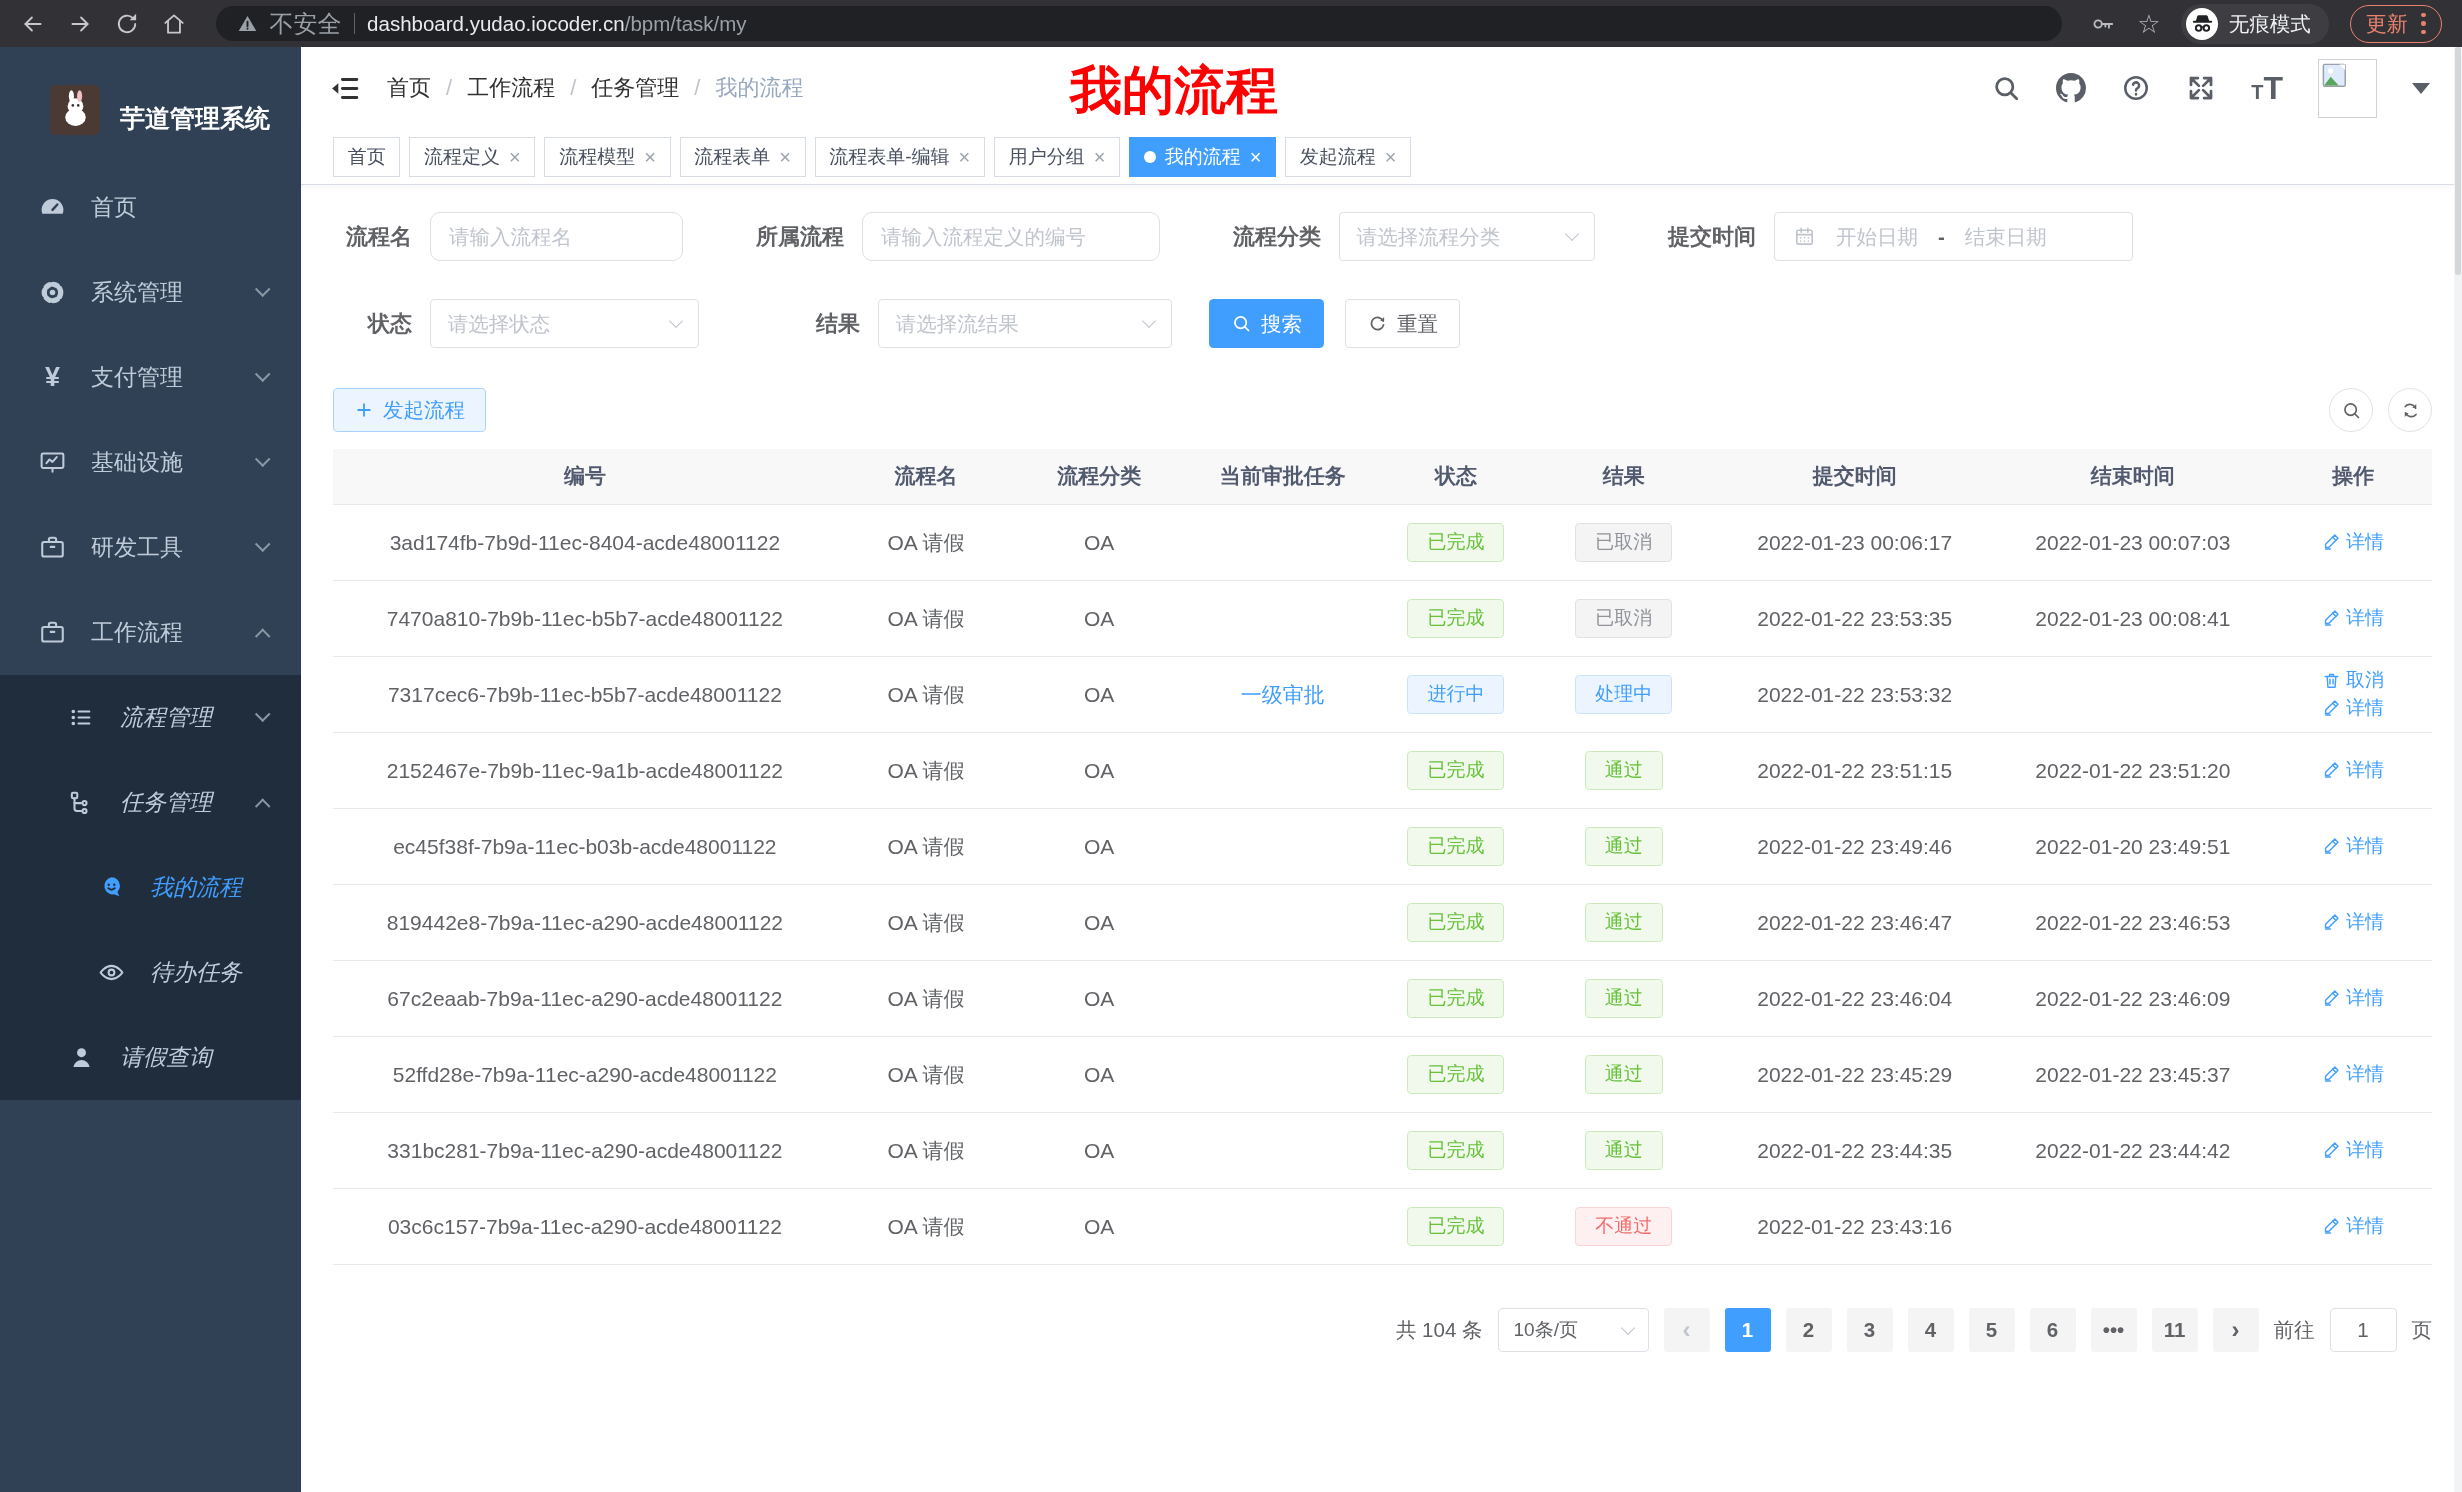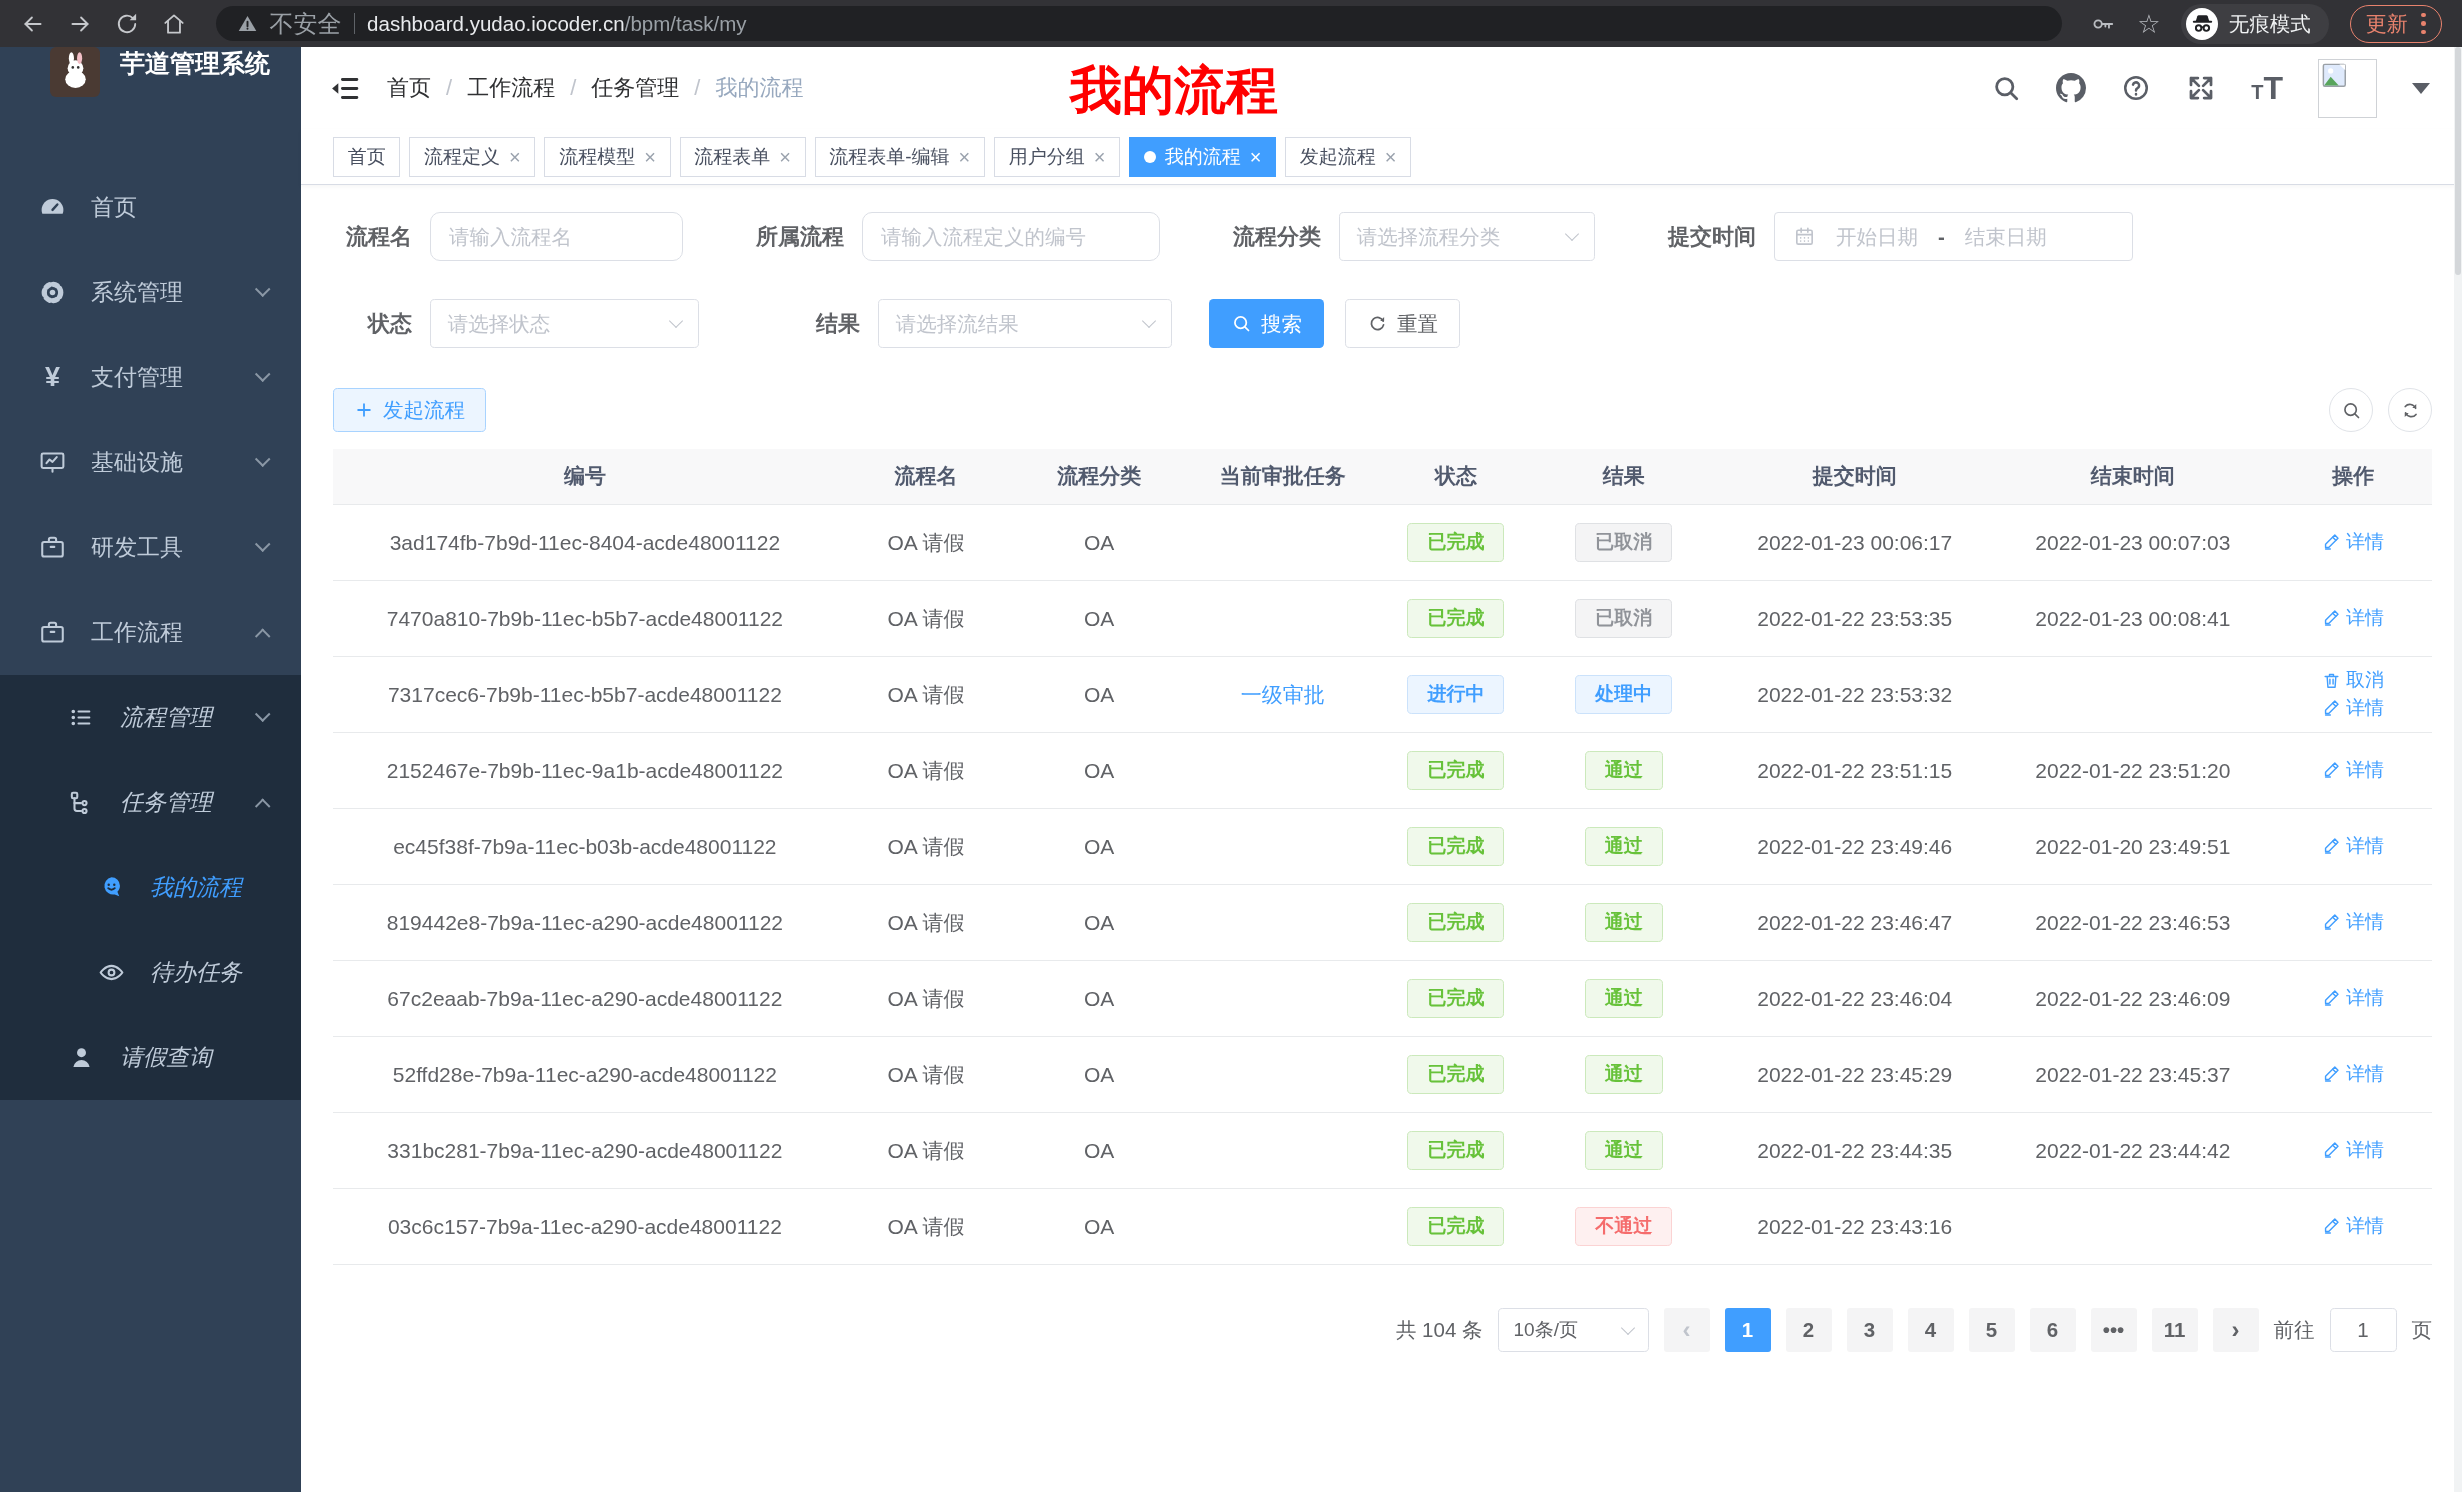--- a/index.html
+++ b/index.html
@@ -25,21 +25,21 @@
   .incog-circle { width:32px; height:32px; border-radius:50%; background:#fff; color:#202124;
     display:flex; align-items:center; justify-content:center; }
   .incog-circle svg { width:23px; height:23px; }
   .update-pill { border:1.5px solid #e8826d; color:#e8826d; border-radius:23px; height:38px;
     display:flex; align-items:center; gap:13.7px; padding:0 15px; font-size:21px; cursor:pointer; }
   .dots-v { display:flex; flex-direction:column; gap:3.8px; }
   .dots-v i { width:4.6px; height:4.6px; border-radius:50%; background:#e8826d; }
 
   
   .sidebar { position:absolute; left:0; top:47px; bottom:0; width:301px; background:#304156; overflow:hidden; }
-  .logo-row { height:88px; display:flex; align-items:flex-start; gap:20px; padding-left:50px; }
+  .logo-row { height:88px; display:flex; align-items:flex-end; gap:20px; padding-left:50px; }
   .logo-img { width:50px; height:50px; border-radius:6px; background:#4a3a33; display:flex; align-items:center; justify-content:center; }
   .logo-img svg { width:41px; height:41px; }
   .logo-title { color:#fff; font-size:25px; font-weight:700; }
   .menu { margin-top:30px; }
   .m-item { height:85px; display:flex; align-items:center; gap:24px; padding:0 33px 0 38px;
     color:#bfcbd9; font-size:23px; cursor:pointer; }
   .m-item svg { width:29px; height:29px; flex:0 0 auto; }
   .yen-glyph { font-size:27px; font-weight:700; width:29px; text-align:center; }
   .chev { width:11.4px; height:11.4px; border-right:2.3px solid #8a97a5; border-bottom:2.3px solid #8a97a5;
     margin-left:auto; transform:rotate(45deg) translate(-2.3px,-2.3px); }
@@ -103,21 +103,21 @@
   .btn-create svg { width:20px; height:20px; }
   .circles { display:flex; gap:15px; }
   .circle { width:44px; height:44px; border-radius:50%; border:0.8px solid #e0e3e8; color:#606266;
     display:flex; align-items:center; justify-content:center; cursor:pointer; background:#fff; }
   .circle svg { width:21px; height:21px; }
 
   table { width:100%; border-collapse:collapse; table-layout:fixed; margin-top:16.7px; }
   th { height:56px; background:#f8f8f9; color:#515a6e; font-size:21px; font-weight:600;
     border-bottom:0.8px solid #e8eaec; }
   td { height:76px; border-bottom:0.8px solid #e8eaec; text-align:center; font-size:21px; color:#606266; }
-  .badge { display:inline-block; padding:6px 19px; border-radius:4.6px; font-size:19px; border:0.8px solid; line-height:1.3;font-weight:bold; }
+  .badge { display:inline-block; padding:6px 19px; border-radius:4.6px; font-size:19px; border:0.8px solid; line-height:1.3; }
   .success { color:#67c23a; background:#f0f9eb; border-color:#cbe9bb; }
   .info { color:#909399; background:#f4f4f5; border-color:#dfe1e4; }
   .primary { color:#409eff; background:#ecf5ff; border-color:#cbe2fb; }
   .danger { color:#f56c6c; background:#fef0f0; border-color:#fbd3d3; }
   .task-link { color:#409eff; cursor:pointer;text-align:center; }
   .op-link { color:#409eff; font-size:19px; display:inline-flex; align-items:center; gap:4.6px; margin:0 9px;
     cursor:pointer; text-decoration:none; }
   .op-link svg { width:19px; height:19px; }
 
   .pagination { display:flex; align-items:center; justify-content:flex-end; gap:15px; margin-top:43px;

